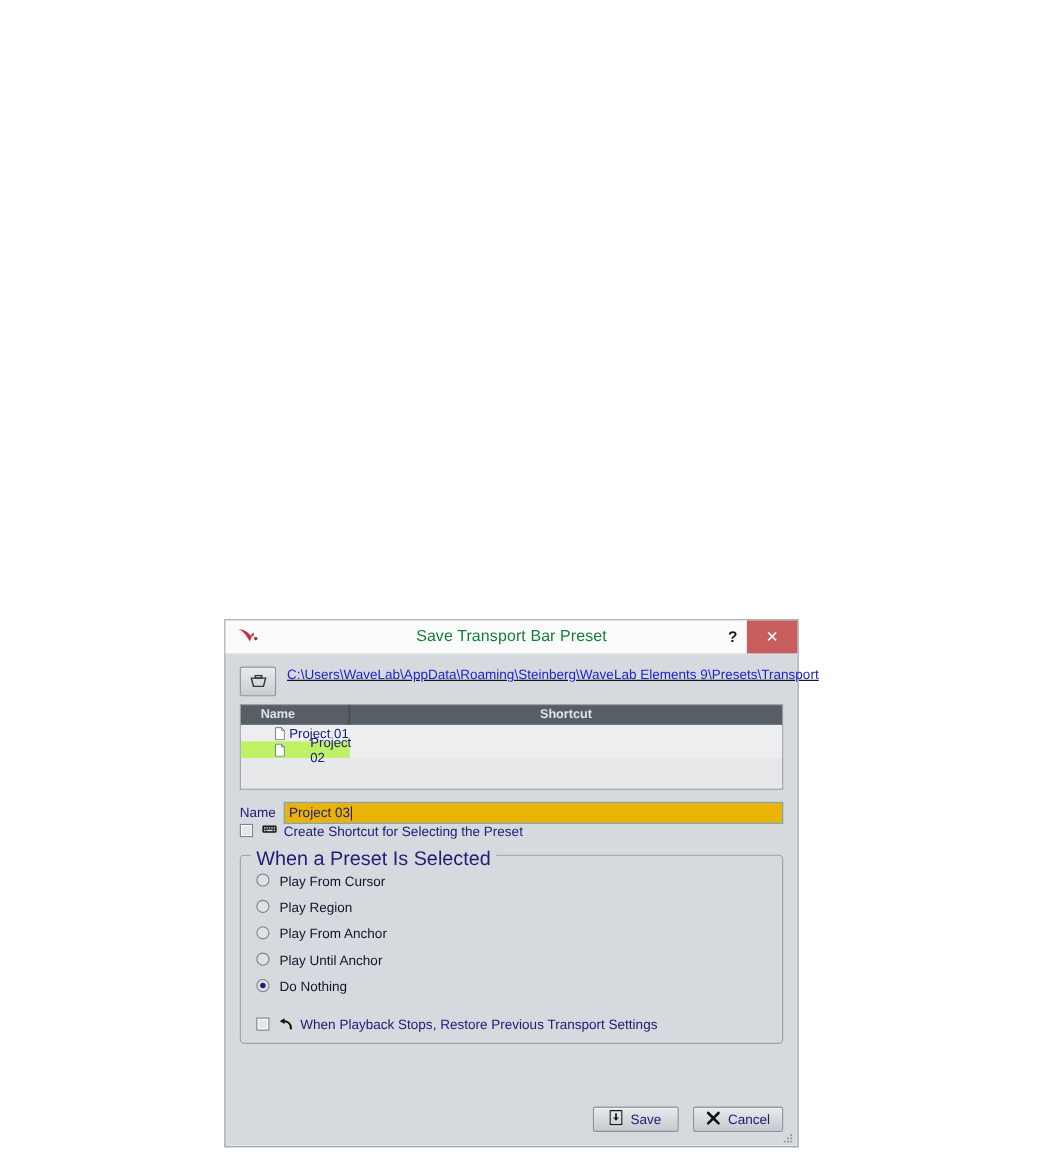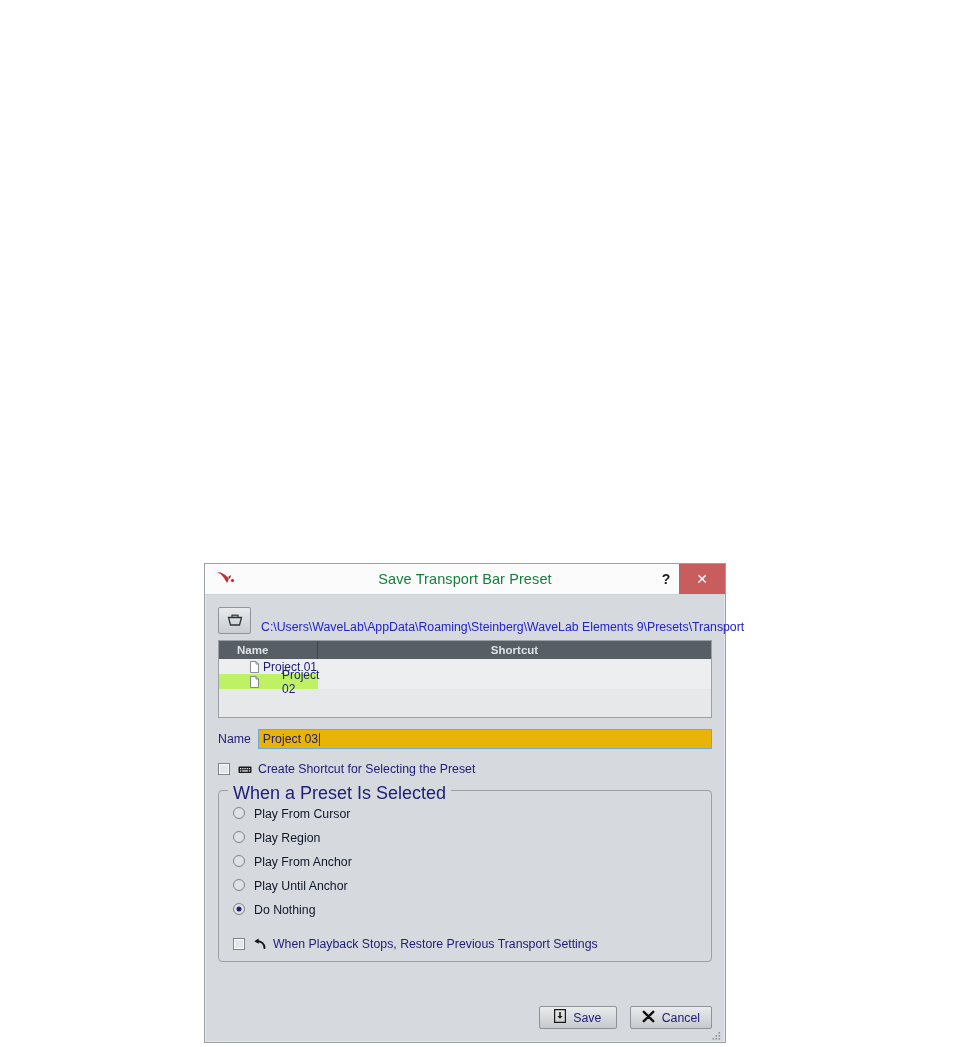--- a/index.html
+++ b/index.html
@@ -76,23 +76,24 @@
   .dlg-body {
     padding: 11px 13px 0 13px;
     box-sizing: border-box;
     height: calc(100% - 31px);
     position: relative;
   }
 
   
   .path-row {
     display: flex;
-    align-items: flex-end;
+    align-items: flex-start;
     height: 28px;
     margin-bottom: 6px;
+    text-decoration: underline;
   }
   .folder-btn {
     width: 31px; height: 25px;
     background: linear-gradient(#e8eaec, #c9cdd1);
     border: 1px solid #8f959b;
     border-radius: 2px;
     display: flex; align-items: center; justify-content: center;
     flex: 0 0 auto;
     cursor: default;
   }
@@ -188,22 +189,21 @@
     display: inline-block;
     width: 1px;
     height: 13px;
     background: #20207a;
     margin-left: 1px;
   }
 
   
   .cb-row {
     display: flex;
-    align-items: center;
-    margin-top: 13px;
+    align-items: flex-start;
     font-size: 12.3px;
     color: #20207a;
     cursor: default;
   }
   .checkbox {
     width: 12px; height: 12px;
     background: #e4e6e8;
     border: 1px solid #7d838a;
     box-shadow: 0 0 0 1px #ffffff inset;
     box-sizing: border-box;

